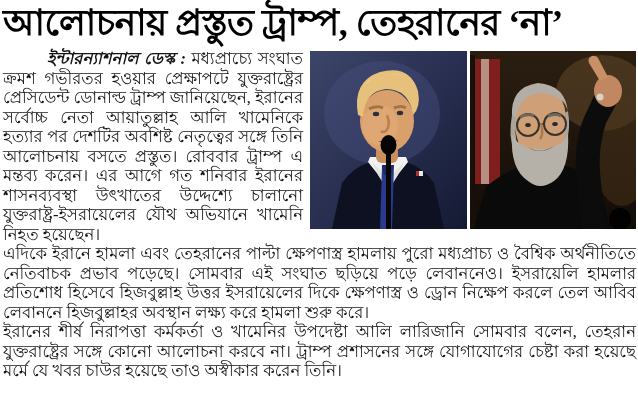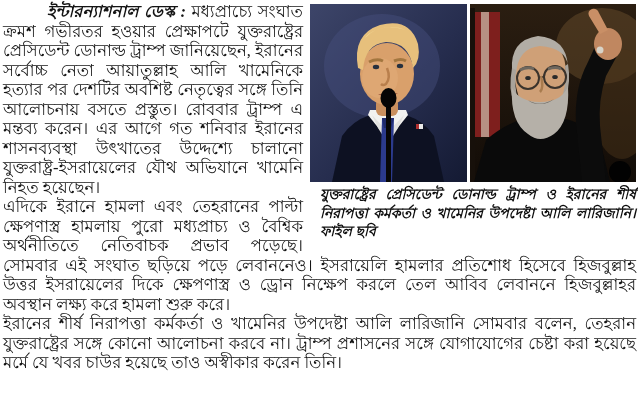--- a/index.html
+++ b/index.html
@@ -49,20 +49,21 @@
     text-align:justify;
     color:#0d0d0d;
     padding:4px 0 0 10px;
   }
 </style>
 </head>
 <body>
 
 <div class="page">
 
+  <h1 class="headline">আলোচনায় প্রস্তুত ট্রাম্প, তেহরানের ‘না’</h1>
 
   <div class="article-body">
 
     <figure class="photo-fig">
       <div class="photo-frame">
         
         <svg width="326" height="178" viewBox="0 0 326 178">
           <defs>
             <linearGradient id="gT" x1="0" y1="0" x2="1" y2="1">
               <stop offset="0" stop-color="#3d4569"></stop>
@@ -149,21 +150,20 @@
             <path d="M112,178 L106,120 Q104,84 118,58 L128,36 Q134,24 144,30 Q154,38 148,50 L136,72 Q128,96 130,122 L136,178 Z" fill="#0c0c0c"></path>
             <ellipse cx="138" cy="40" rx="14" ry="16" fill="#c08760"></ellipse>
             <path d="M130,30 L119,12 Q117,7 122,5 Q127,4 129,9 L138,26 Z" fill="#c98f66"></path>
             <circle cx="130" cy="46" r="3.5" fill="#d8d3c8"></circle>
 
             <circle cx="150" cy="168" r="11" fill="#020202"></circle>
             <rect x="146" y="168" width="8" height="10" fill="#020202"></rect>
           </g>
         </svg>
       </div>
-      <figcaption>যুক্তরাষ্ট্রের প্রেসিডেন্ট ডোনাল্ড ট্রাম্প ও ইরানের শীর্ষ নিরাপত্তা কর্মকর্তা ও খামেনির উপদেষ্টা আলি লারিজানি। ফাইল ছবি</figcaption>
     </figure>
 
     <p><span class="dateline">ইন্টারন্যাশনাল ডেস্ক :</span> <span>মধ্যপ্রাচ্যে সংঘাত ক্রমশ গভীরতর হওয়ার প্রেক্ষাপটে যুক্তরাষ্ট্রের প্রেসিডেন্ট ডোনাল্ড ট্রাম্প জানিয়েছেন, ইরানের সর্বোচ্চ নেতা আয়াতুল্লাহ আলি খামেনিকে হত্যার পর দেশটির অবশিষ্ট নেতৃত্বের সঙ্গে তিনি আলোচনায় বসতে প্রস্তুত। রোববার ট্রাম্প এ মন্তব্য করেন। এর আগে গত শনিবার ইরানের শাসনব্যবস্থা উৎখাতের উদ্দেশ্যে চালানো যুক্তরাষ্ট্র-ইসরায়েলের যৌথ অভিযানে খামেনি নিহত হয়েছেন।</span></p>
     <p>এদিকে ইরানে হামলা এবং তেহরানের পাল্টা ক্ষেপণাস্ত্র হামলায় পুরো মধ্যপ্রাচ্য ও বৈশ্বিক অর্থনীতিতে নেতিবাচক প্রভাব পড়েছে। সোমবার এই সংঘাত ছড়িয়ে পড়ে লেবাননেও। ইসরায়েলি হামলার প্রতিশোধ হিসেবে হিজবুল্লাহ উত্তর ইসরায়েলের দিকে ক্ষেপণাস্ত্র ও ড্রোন নিক্ষেপ করলে তেল আবিব লেবাননে হিজবুল্লাহর অবস্থান লক্ষ্য করে হামলা শুরু করে।</p>
     <p>ইরানের শীর্ষ নিরাপত্তা কর্মকর্তা ও খামেনির উপদেষ্টা আলি লারিজানি সোমবার বলেন, তেহরান যুক্তরাষ্ট্রের সঙ্গে কোনো আলোচনা করবে না। ট্রাম্প প্রশাসনের সঙ্গে যোগাযোগের চেষ্টা করা হয়েছে মর্মে যে খবর চাউর হয়েছে তাও অস্বীকার করেন তিনি।</p>
 
   </div>
 </div>
 
 </body></html>

